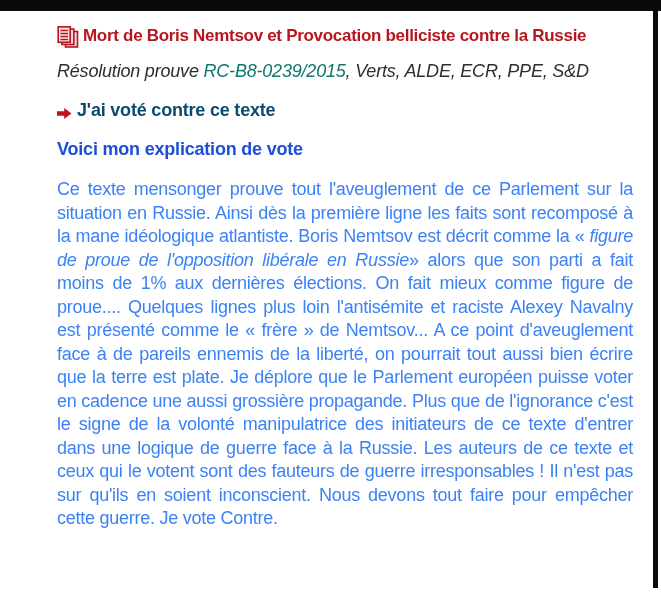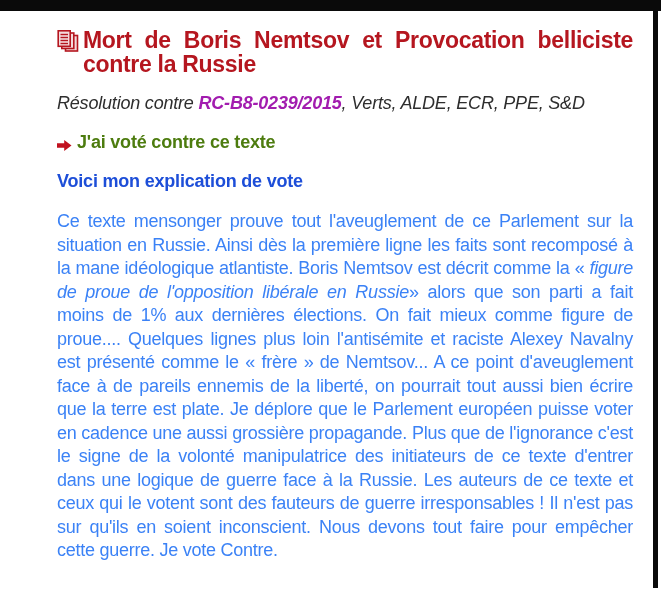--- a/index.html
+++ b/index.html
@@ -29,21 +29,21 @@
   }
   .content {
     position: absolute;
     left: 57px;
     top: 13px;
     width: 576px;
   }
   .article-title {
     position: relative;
     padding-left: 26px;
-    font-size: 23px;
+    font-size: 17px;
     line-height: 24px;
     font-weight: 700;
     letter-spacing: -0.3px;
     text-align: justify;
     color: #b5161f;
     cursor: pointer;
   }
   .doc-icon {
     position: absolute;
     left: 0;
@@ -54,34 +54,33 @@
   .subtitle {
     margin-top: 5px;
     font-size: 18px;
     line-height: 22.5px;
     font-style: italic;
     letter-spacing: -0.2px;
     text-align: justify;
     color: #2e2e2e;
   }
   .resolution-link {
-    color: #a21caf;
+    color: #0f766e;
     text-decoration: none;
     cursor: pointer;
-    font-weight: bold;
   }
   .vote-line {
     position: relative;
     margin-top: 13px;
     padding-left: 20px;
     font-size: 18px;
     line-height: 21px;
     font-weight: 700;
     letter-spacing: -0.2px;
-    color: #4d7c0f;
+    color: #0c4a6e;
   }
   .arrow-icon {
     position: absolute;
     left: 0;
     top: 4px;
     width: 15px;
     height: 13px;
   }
   .explanation-heading {
     margin-top: 5px;
@@ -121,21 +120,21 @@
         <rect x="1.2" y="0.8" width="12" height="15.5" fill="#f4dadb" stroke="#b5161f" stroke-width="1.6"></rect>
         <line x1="3.5" y1="4.5" x2="11" y2="4.5" stroke="#b5161f" stroke-width="1.4"></line>
         <line x1="3.5" y1="7.5" x2="11" y2="7.5" stroke="#b5161f" stroke-width="1.4"></line>
         <line x1="3.5" y1="10.5" x2="11" y2="10.5" stroke="#b5161f" stroke-width="1.4"></line>
         <line x1="3.5" y1="13.5" x2="11" y2="13.5" stroke="#b5161f" stroke-width="1.4"></line>
       </svg>
     </span>
     <span>Mort de Boris Nemtsov et Provocation belliciste contre la Russie</span>
   </h1>
 
-  <p class="subtitle"><span>Résolution contre </span><a class="resolution-link">RC-B8-0239/2015</a><span>, Verts, ALDE, ECR, PPE, S&amp;D</span></p>
+  <p class="subtitle"><span>Résolution prouve </span><a class="resolution-link">RC-B8-0239/2015</a><span>, Verts, ALDE, ECR, PPE, S&amp;D</span></p>
 
   <p class="vote-line">
     <span class="arrow-icon">
       <svg width="15" height="13" viewBox="0 0 15 13">
         <path d="M0 4.2 H7.2 V1 L14.5 6.5 L7.2 12 V8.8 H0 Z" fill="#c1121f"></path>
       </svg>
     </span>
     <span>J'ai voté contre ce texte</span>
   </p>
 

